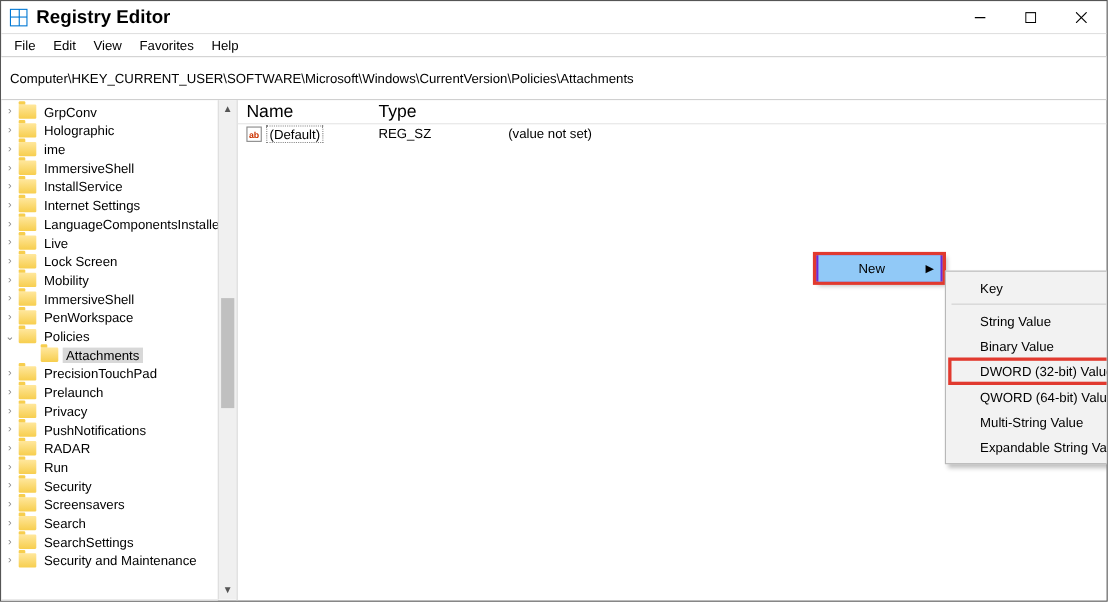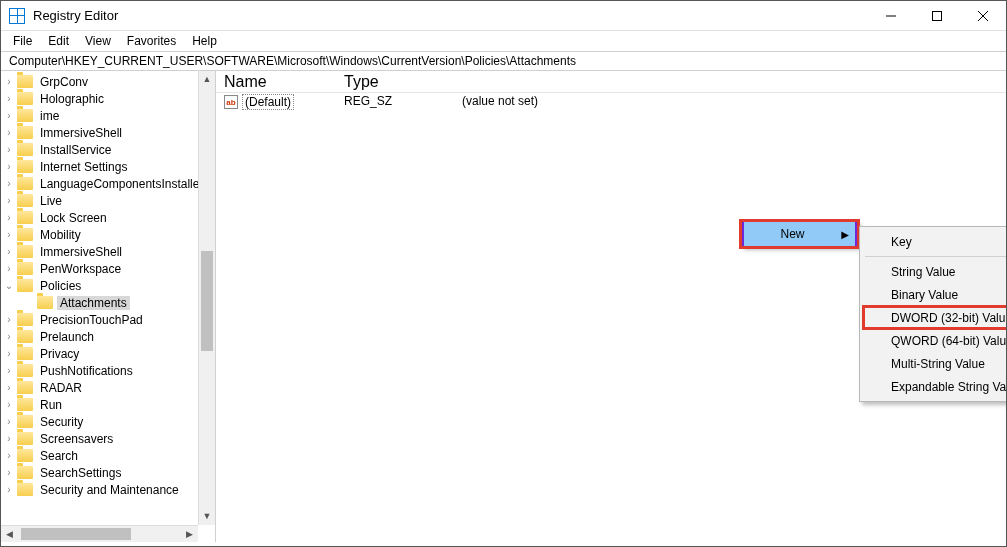--- a/index.html
+++ b/index.html
@@ -20,35 +20,35 @@
       align-items: center;
       padding: 0 0 0 8px;
       border-bottom: 1px solid #e0e0e0;
     }
     .titlebar .app-icon {
       width: 16px; height: 16px; margin-right: 8px;
       display: grid; grid-template-columns: 1fr 1fr; grid-template-rows: 1fr 1fr; gap: 1px;
       background: #0078d4; padding: 1px;
     }
     .titlebar .app-icon div { background: #fff; }
-    .titlebar .title { flex: 1; font-size: 13px; }
+    .titlebar .title { flex: 1; font-size: 17px; font-weight: bold; }
     .titlebar .win-controls { display: flex; }
     .titlebar .win-btn {
       width: 46px; height: 30px; display: flex; align-items: center; justify-content: center;
       font-size: 13px;
     }
     
     .menubar {
       height: 20px; display: flex; align-items: center; padding: 0 4px;
       font-size: 12px;
     }
     .menubar .menu-item { padding: 2px 8px; }
     
     .addressbar {
-      height: 20px; display: flex; align-items: center; padding: 4px 8px;
+      height: 40px; display: flex; align-items: center; padding: 4px 8px;
       border-top: 1px solid #d0d0d0;
       border-bottom: 1px solid #d0d0d0;
       font-size: 12px;
       background:#fff;
     }
     
     .main { display: flex; height: calc(100% - 30px - 20px - 24px); }
     .tree-pane {
       width: 215px; border-right: 1px solid #d0d0d0;
       overflow: hidden; position: relative;
@@ -101,21 +101,21 @@
     .list-row .cell{ padding: 1px 8px;}
     .value-icon{
       width:14px; height:14px; margin-right:4px; display:inline-flex; align-items:center; justify-content:center;
       border:1px solid #888; font-size:8px; color:#cc3300; font-weight:bold; background:#fff;
     }
     .name-cell{ display:flex; align-items:center; width:120px;}
     .name-cell .vname{ border:1px dotted #888; padding:0 2px;}
 
     
     .context-new {
-      position:absolute; left:525px; top:150px; width:117px; height:26px;
+      position:absolute; left:525px; top:140px; width:117px; height:26px;
       background:#6d28d9; border:1px solid #b8b8b8;
       box-shadow: 3px 3px 4px rgba(0,0,0,0.25);
       display:flex; align-items:center;
       outline: 3px solid #e13a2f; outline-offset:-1px;
     }
     .context-new .item{
       flex:1; height:100%; display:flex; align-items:center; justify-content:center;
       background:#91c9f7; margin:2px; position:relative; padding-right:14px;
     }
     .context-new .item .arrow{ position:absolute; right:6px; font-size:10px;}

